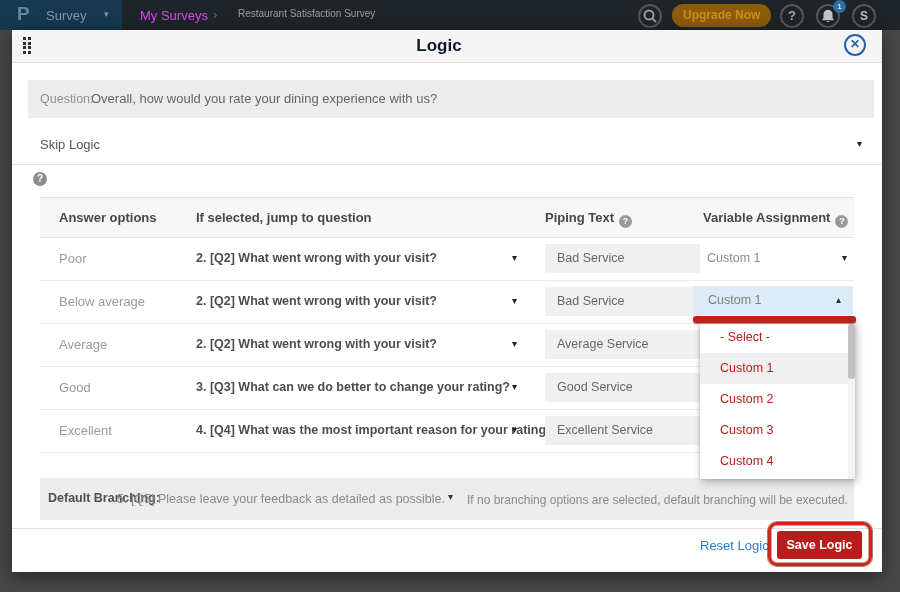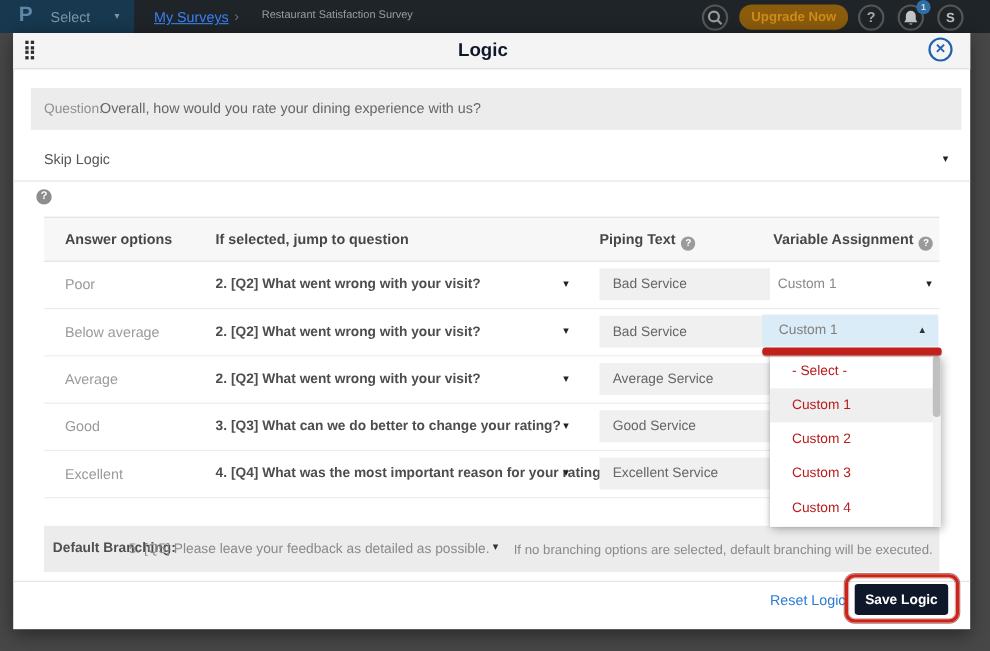--- a/index.html
+++ b/index.html
@@ -5,21 +5,21 @@
   html,body{margin:0;padding:0;background:#474747;}
   .stage{position:relative;width:900px;height:592px;overflow:hidden;background:#474747;
          font-family:"Liberation Sans",sans-serif;-webkit-font-smoothing:antialiased;}
 
   
   .topbar{position:absolute;left:0;top:0;width:900px;height:30px;background:#1f2428;}
   .brand{position:absolute;left:0;top:0;width:122px;height:30px;background:#17384f;}
   .p-logo{position:absolute;left:17px;top:3px;font-size:19px;font-weight:bold;color:#5e87a8;}
   .brand-label{position:absolute;left:46px;top:8px;font-size:13px;color:#7c96a8;}
   .brand-caret{position:absolute;left:104px;top:9px;font-size:9px;color:#7c96a8;}
-  .crumb-parent{position:absolute;left:140px;top:8px;font-size:13px;color:#3b82f6;text-decoration:underline;}
+  .crumb-parent{position:absolute;left:140px;top:8px;font-size:13px;color:#d946ef;}
   .crumb-sep{position:absolute;left:213px;top:7px;font-size:13px;color:#6f6f6f;}
   .crumb-current{position:absolute;left:238px;top:8px;font-size:10px;color:#9d9d9d;}
   .circ{position:absolute;top:4px;width:24px;height:24px;border:2px solid #565656;border-radius:50%;
         box-sizing:border-box;text-align:center;}
   .circ.search{left:638px;}
   .circ.help{left:780px;color:#a8a8a8;font-weight:bold;font-size:13px;line-height:20px;}
   .circ.bell{left:816px;}
   .circ.avatar{left:852px;color:#bdbdbd;font-weight:bold;font-size:12px;line-height:20px;}
   .upgrade{position:absolute;left:672px;top:4px;height:23px;line-height:23px;padding:0 11px;
            border-radius:12px;background:#8a5c0c;color:#cf8c1a;font-size:12px;font-weight:bold;}
@@ -85,33 +85,33 @@
   .deflabel{position:absolute;left:8px;top:13px;font-size:12.5px;font-weight:bold;color:#4f4f4f;}
   .defvalue{position:absolute;left:77px;top:14px;font-size:12.5px;color:#8a8a8a;}
   .defcaret{position:absolute;left:408px;top:13px;font-size:10px;color:#333;}
   .defnote{position:absolute;left:427px;top:15px;font-size:12px;color:#8a8a8a;}
 
   .footline{position:absolute;left:0;right:0;top:498px;border-top:1px solid #e0e0e0;}
   .reset{position:absolute;left:688px;top:508px;font-size:13px;color:#2b7cd3;cursor:pointer;}
   .annot-save{position:absolute;left:756px;top:492px;width:104px;height:44px;border:3px solid #d02318;
               border-radius:9px;box-sizing:border-box;box-shadow:0 0 0 1px rgba(120,10,5,.55),
               inset 0 0 0 1px rgba(120,10,5,.35);z-index:5;}
-  .savebtn{position:absolute;left:765px;top:501px;width:85px;height:28px;background:#0f172a;color:#fff;
+  .savebtn{position:absolute;left:765px;top:501px;width:85px;height:28px;background:#b91c1c;color:#fff;
            font-weight:bold;font-size:12.5px;text-align:center;line-height:28px;border-radius:3px;
            cursor:pointer;z-index:6;}
 </style>
 </head>
 <body>
 
 <div class="stage">
 
   <div class="topbar">
     <div class="brand">
       <span class="p-logo">P</span>
-      <span class="brand-label">Select</span>
+      <span class="brand-label">Survey</span>
       <span class="brand-caret">▾</span>
     </div>
     <span class="crumb-parent">My Surveys</span>
     <span class="crumb-sep">›</span>
     <span class="crumb-current">Restaurant Satisfaction Survey</span>
 
     <div class="circ search">
       <svg width="20" height="20" viewBox="0 0 20 20">
         <circle cx="9" cy="9" r="4.5" fill="none" stroke="#9a9a9a" stroke-width="2"></circle>
         <line x1="12.5" y1="12.5" x2="16" y2="16" stroke="#9a9a9a" stroke-width="2"></line>

